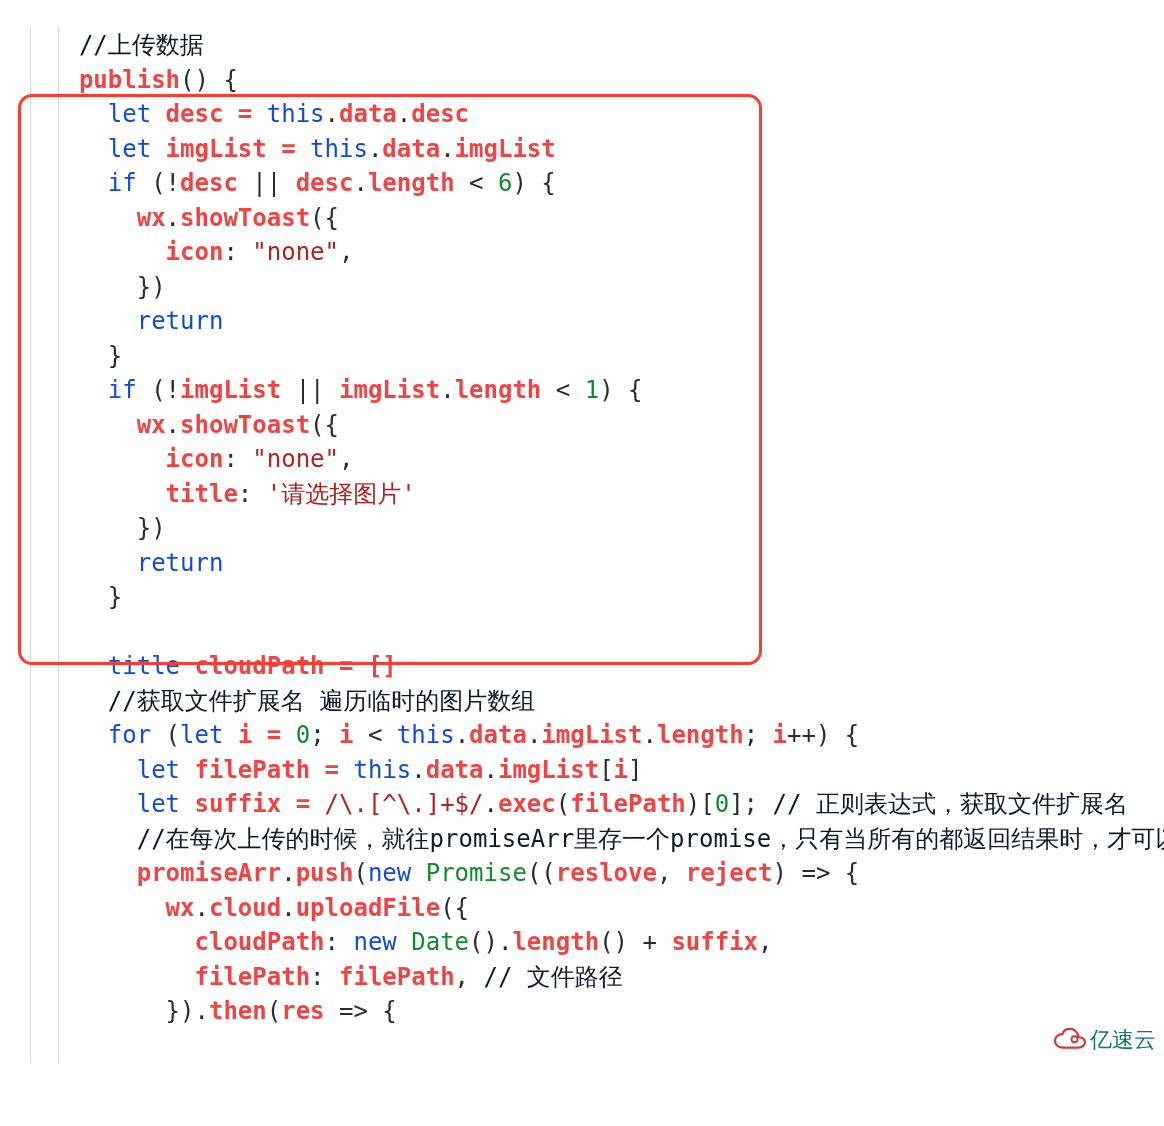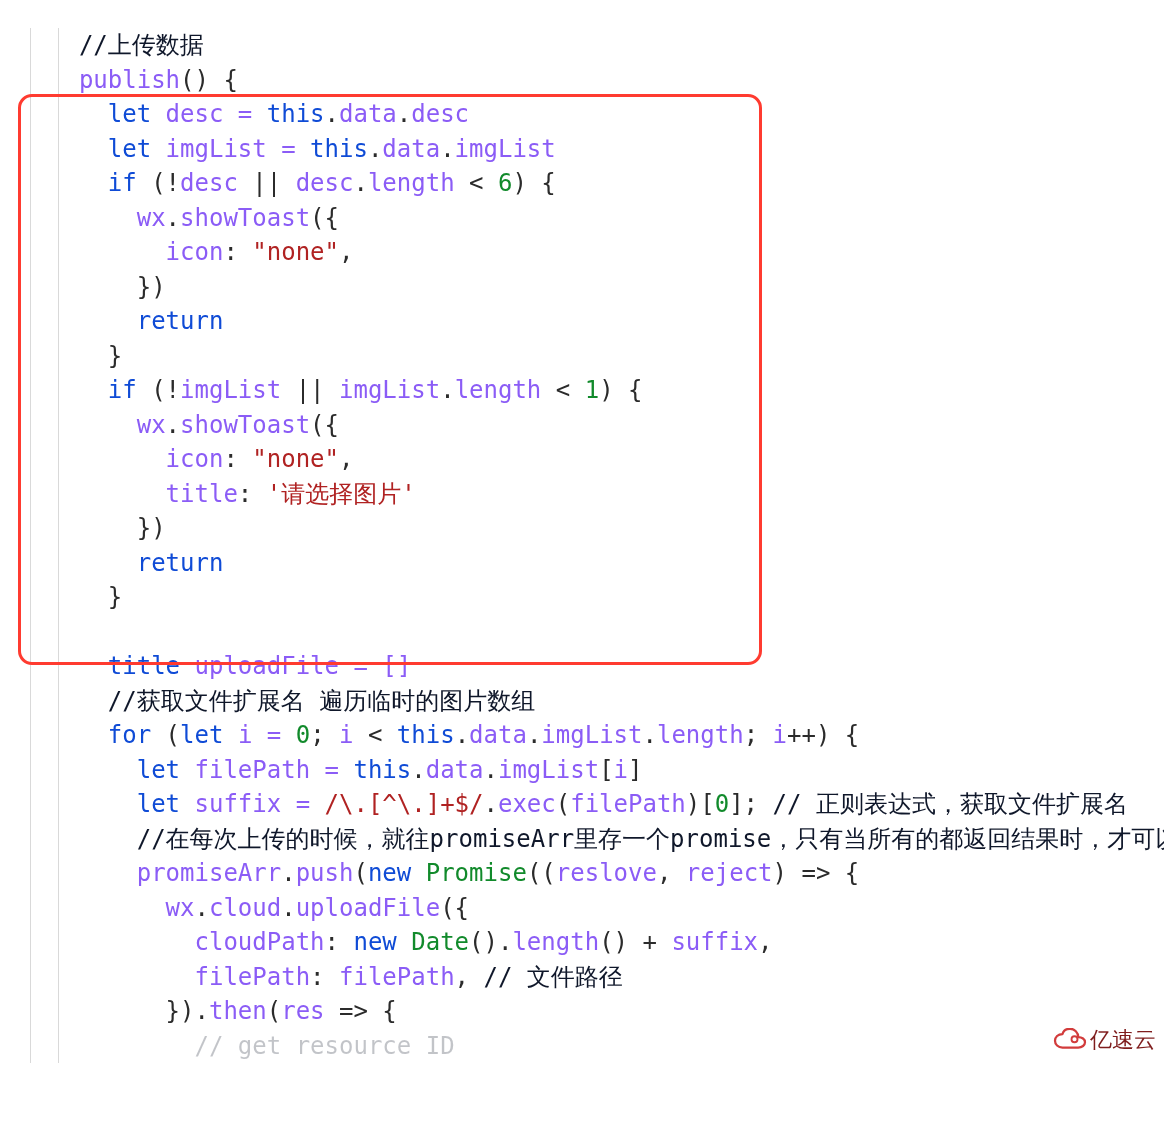--- a/index.html
+++ b/index.html
@@ -19,21 +19,21 @@
   .code-area {
     position: relative;
     padding-left: 42px;
   }
   .line {
     display: block;
     white-space: pre;
   }
   .tok-comment { color: #0f172a; }
   .tok-kw { color: #0f4bd6; }
-  .tok-ident { color: #8b5cf6; }
+  .tok-ident { color: #ef4444; font-weight: bold; }
   .tok-this { color: #0f4bd6; }
   .tok-punc { color: #2b2b2b; }
   .tok-num { color: #118a2b; }
   .tok-str { color: #b02222; }
   .tok-regex { color: #b02222; }
   .tok-class { color: #118a2b; }
 
   .highlight-box {
     position: absolute;
     border: 3px solid #ff3b30;
@@ -42,21 +42,21 @@
     z-index: 5;
   }
 
   .watermark {
     position: absolute;
     right: 8px;
     bottom: 6px;
     display: flex;
     align-items: center;
     gap: 2px;
-    color: #7f1d1d;
+    color: #0f766e;
     font-family: -apple-system, "Helvetica Neue", sans-serif;
     font-size: 22px;
     z-index: 10;
   }
   .watermark svg { display: block; }
 </style>
 </head>
 <body>
 
 <div class="editor">
@@ -72,32 +72,32 @@
       <div class="line"><span>      </span><span class="tok-kw">return</span></div>
       <div class="line"><span>    </span><span class="tok-punc">}</span></div>
       <div class="line"><span>    </span><span class="tok-kw">if</span><span class="tok-punc"> (!</span><span class="tok-ident">imgList</span><span class="tok-punc"> || </span><span class="tok-ident">imgList</span><span class="tok-punc">.</span><span class="tok-ident">length</span><span class="tok-punc"> &lt; </span><span class="tok-num">1</span><span class="tok-punc">) {</span></div>
       <div class="line"><span>      </span><span class="tok-ident">wx</span><span class="tok-punc">.</span><span class="tok-ident">showToast</span><span class="tok-punc">({</span></div>
       <div class="line"><span>        </span><span class="tok-ident">icon</span><span class="tok-punc">: </span><span class="tok-str">"none"</span><span class="tok-punc">,</span></div>
       <div class="line"><span>        </span><span class="tok-ident">title</span><span class="tok-punc">: </span><span class="tok-str">'请选择图片'</span></div>
       <div class="line"><span>      </span><span class="tok-punc">})</span></div>
       <div class="line"><span>      </span><span class="tok-kw">return</span></div>
       <div class="line"><span>    </span><span class="tok-punc">}</span></div>
       <div class="line">&nbsp;</div>
-      <div class="line"><span>    </span><span class="tok-kw">title</span><span class="tok-punc"> </span><span class="tok-ident">uploadFile = []</span></div>
+      <div class="line"><span>    </span><span class="tok-kw">title</span><span class="tok-punc"> </span><span class="tok-ident">cloudPath = []</span></div>
       <div class="line"><span>    </span><span class="tok-comment">//获取文件扩展名 遍历临时的图片数组</span></div>
       <div class="line"><span>    </span><span class="tok-kw">for</span><span class="tok-punc"> (</span><span class="tok-kw">let</span><span class="tok-punc"> </span><span class="tok-ident">i = </span><span class="tok-num">0</span><span class="tok-punc">; </span><span class="tok-ident">i</span><span class="tok-punc"> &lt; </span><span class="tok-this">this</span><span class="tok-punc">.</span><span class="tok-ident">data</span><span class="tok-punc">.</span><span class="tok-ident">imgList</span><span class="tok-punc">.</span><span class="tok-ident">length</span><span class="tok-punc">; </span><span class="tok-ident">i</span><span class="tok-punc">++) {</span></div>
       <div class="line"><span>      </span><span class="tok-kw">let</span><span class="tok-punc"> </span><span class="tok-ident">filePath = </span><span class="tok-this">this</span><span class="tok-punc">.</span><span class="tok-ident">data</span><span class="tok-punc">.</span><span class="tok-ident">imgList</span><span class="tok-punc">[</span><span class="tok-ident">i</span><span class="tok-punc">]</span></div>
       <div class="line"><span>      </span><span class="tok-kw">let</span><span class="tok-punc"> </span><span class="tok-ident">suffix = </span><span class="tok-regex">/\.[^\.]+$/</span><span class="tok-punc">.</span><span class="tok-ident">exec</span><span class="tok-punc">(</span><span class="tok-ident">filePath</span><span class="tok-punc">)[</span><span class="tok-num">0</span><span class="tok-punc">]; </span><span class="tok-comment">// 正则表达式，获取文件扩展名</span></div>
       <div class="line"><span>      </span><span class="tok-comment">//在每次上传的时候，就往promiseArr里存一个promise，只有当所有的都返回结果时，才可以继</span></div>
       <div class="line"><span>      </span><span class="tok-ident">promiseArr</span><span class="tok-punc">.</span><span class="tok-ident">push</span><span class="tok-punc">(</span><span class="tok-kw">new</span><span class="tok-punc"> </span><span class="tok-class">Promise</span><span class="tok-punc">((</span><span class="tok-ident">reslove</span><span class="tok-punc">, </span><span class="tok-ident">reject</span><span class="tok-punc">) =&gt; {</span></div>
       <div class="line"><span>        </span><span class="tok-ident">wx</span><span class="tok-punc">.</span><span class="tok-ident">cloud</span><span class="tok-punc">.</span><span class="tok-ident">uploadFile</span><span class="tok-punc">({</span></div>
       <div class="line"><span>          </span><span class="tok-ident">cloudPath</span><span class="tok-punc">: </span><span class="tok-kw">new</span><span class="tok-punc"> </span><span class="tok-class">Date</span><span class="tok-punc">().</span><span class="tok-ident">length</span><span class="tok-punc">() + </span><span class="tok-ident">suffix</span><span class="tok-punc">,</span></div>
       <div class="line"><span>          </span><span class="tok-ident">filePath</span><span class="tok-punc">: </span><span class="tok-ident">filePath</span><span class="tok-punc">, </span><span class="tok-comment">// 文件路径</span></div>
       <div class="line"><span>        </span><span class="tok-punc">}).</span><span class="tok-ident">then</span><span class="tok-punc">(</span><span class="tok-ident">res</span><span class="tok-punc"> =&gt; {</span></div>
-      <div class="line" style="opacity: 0.25;"><span>          </span><span class="tok-comment">// get resource ID</span></div>
+      <div class="line" style="opacity: 0.25;"><span>          </span></div>
     </div>
   <div class="highlight-box" id="hlbox" style="top: 94px; left: 18px; width: 738px; height: 565px;"></div>
   <div class="watermark">
     <svg width="36" height="24" viewBox="0 0 48 32">
       <path d="M14 26c-6 0-10-4-10-9s4-9 10-9c1-4 5-7 10-7 6 0 11 5 11 11 5 0 9 3 9 7s-4 7-9 7H14z" fill="none" stroke="#d23c3c" stroke-width="3" stroke-linejoin="round"></path>
       <circle cx="30" cy="15" r="4" fill="none" stroke="#d23c3c" stroke-width="2.5"></circle>
     </svg>
     <span>亿速云</span>
   </div>
 <div style="position: absolute; left: 30px; top: 28px; bottom: 0px; width: 1px; background: rgb(217, 217, 217); pointer-events: none;"></div>

